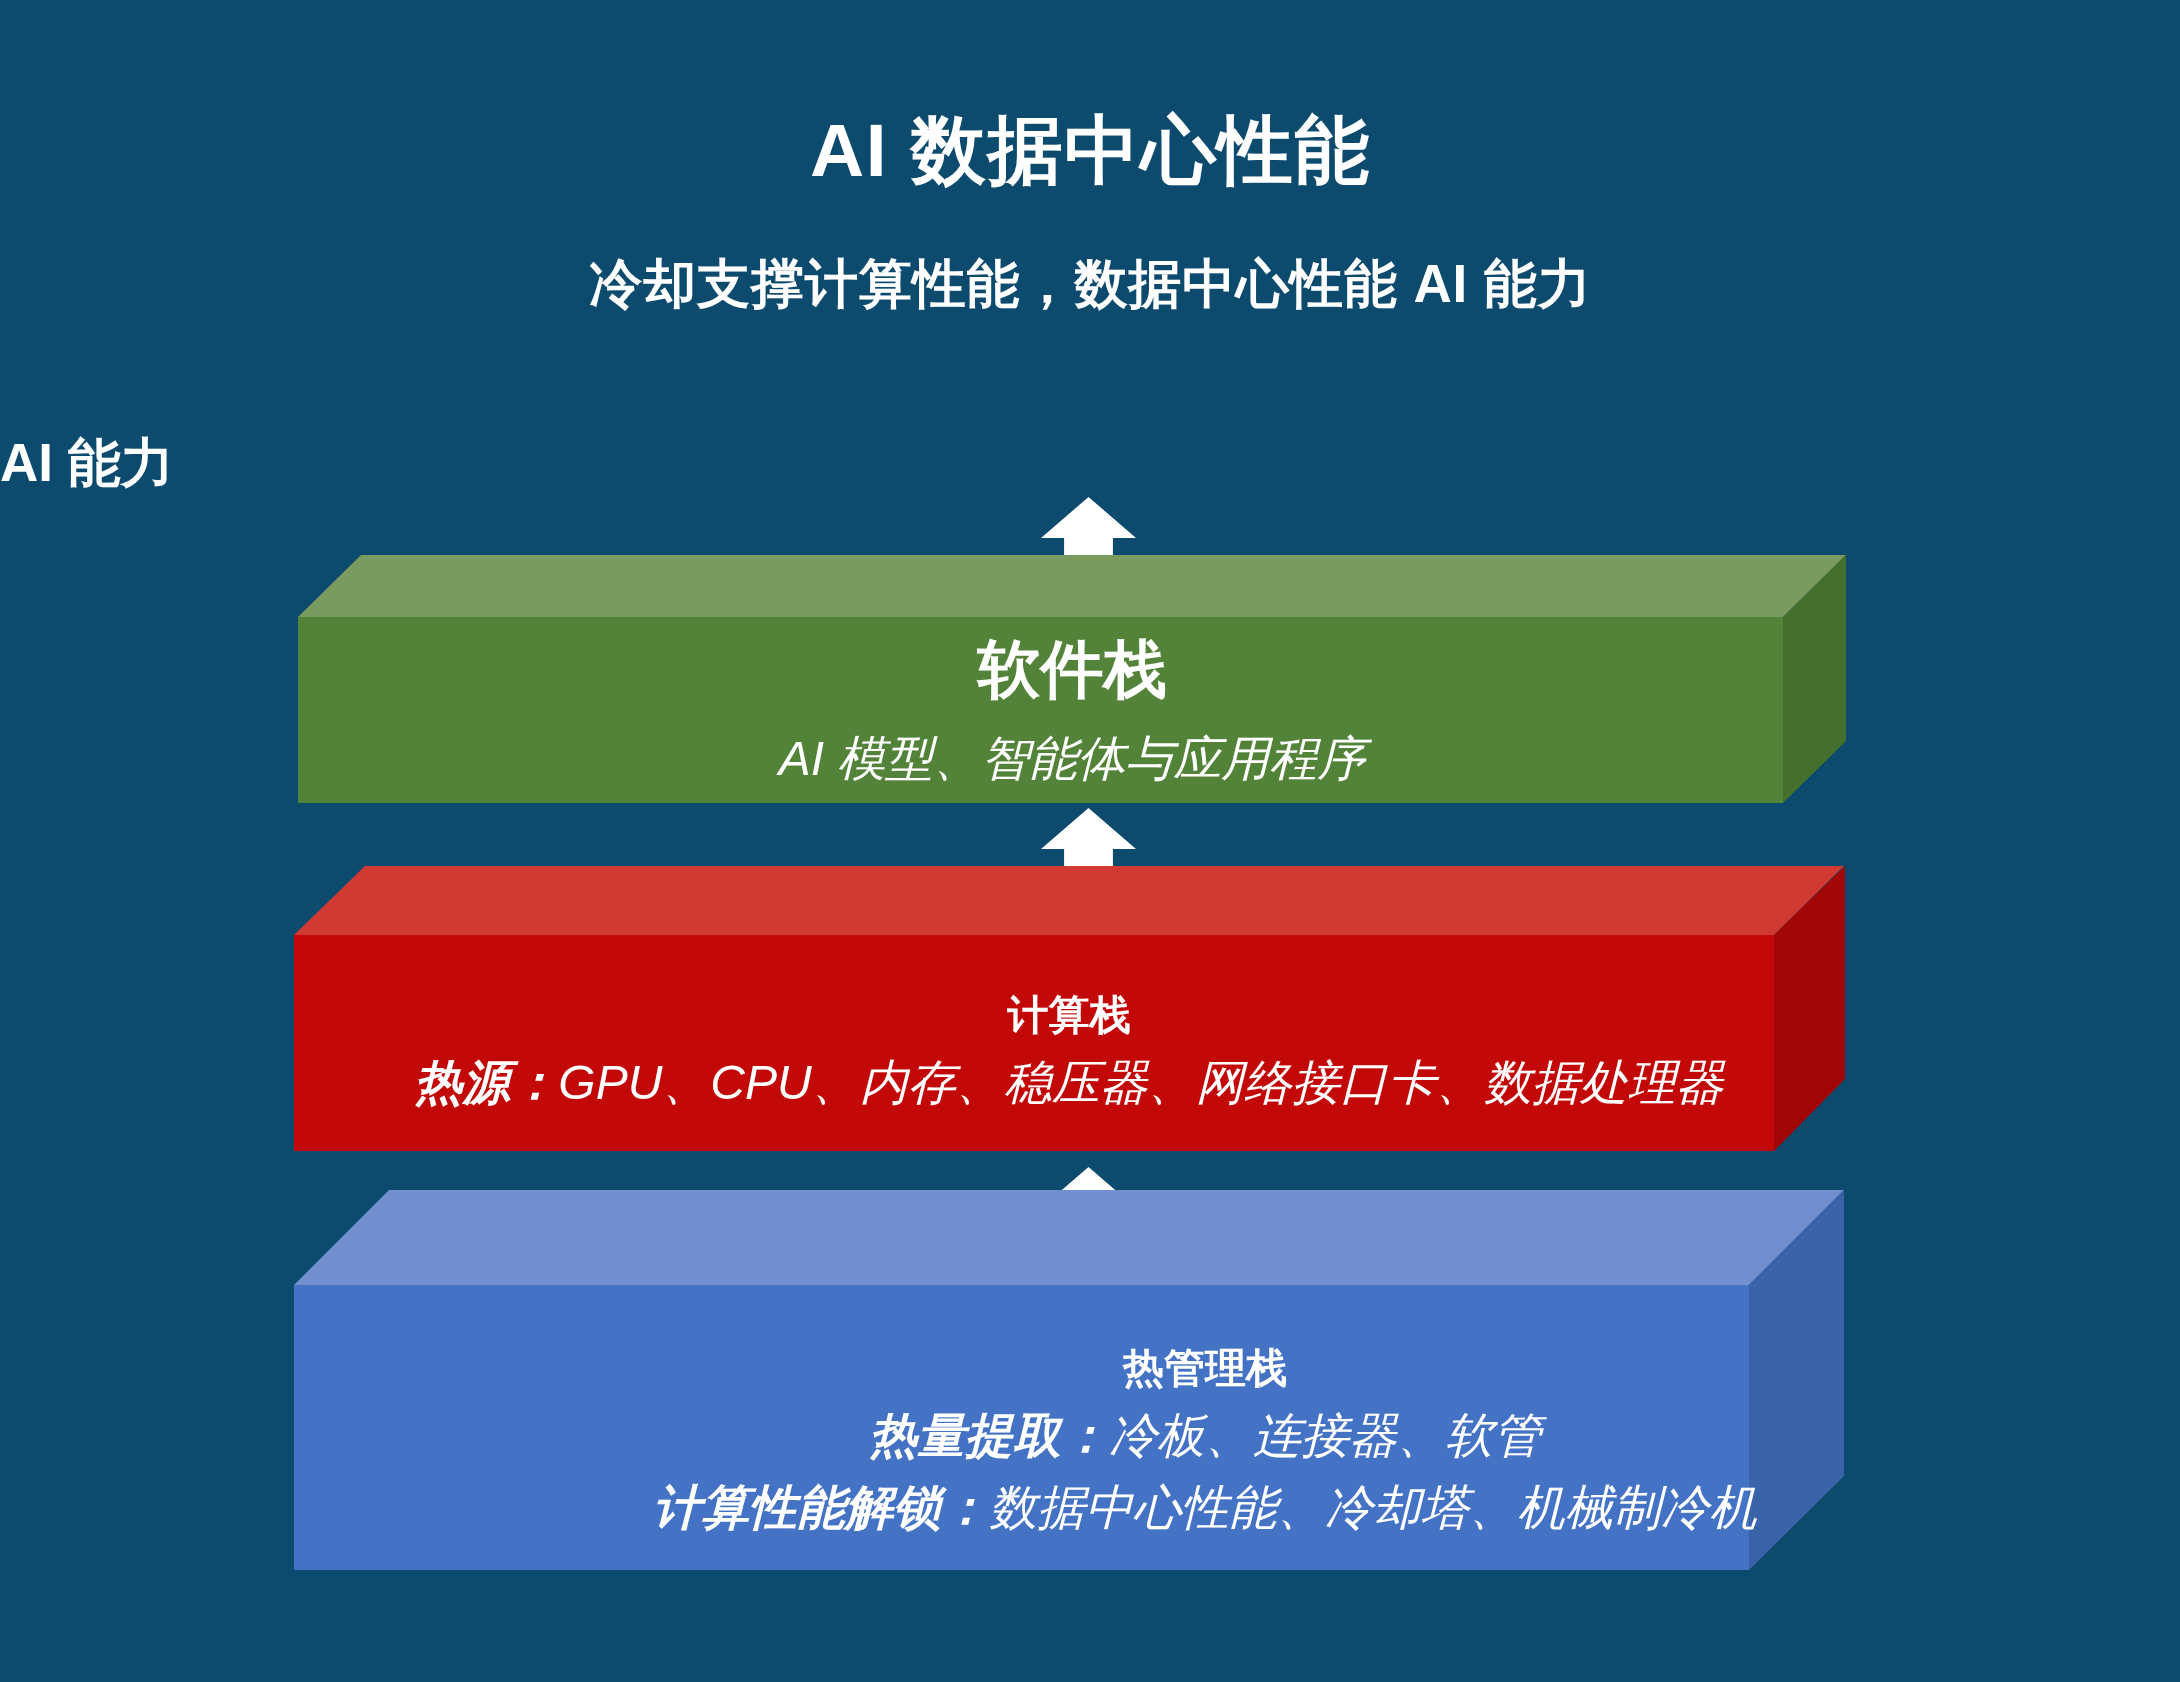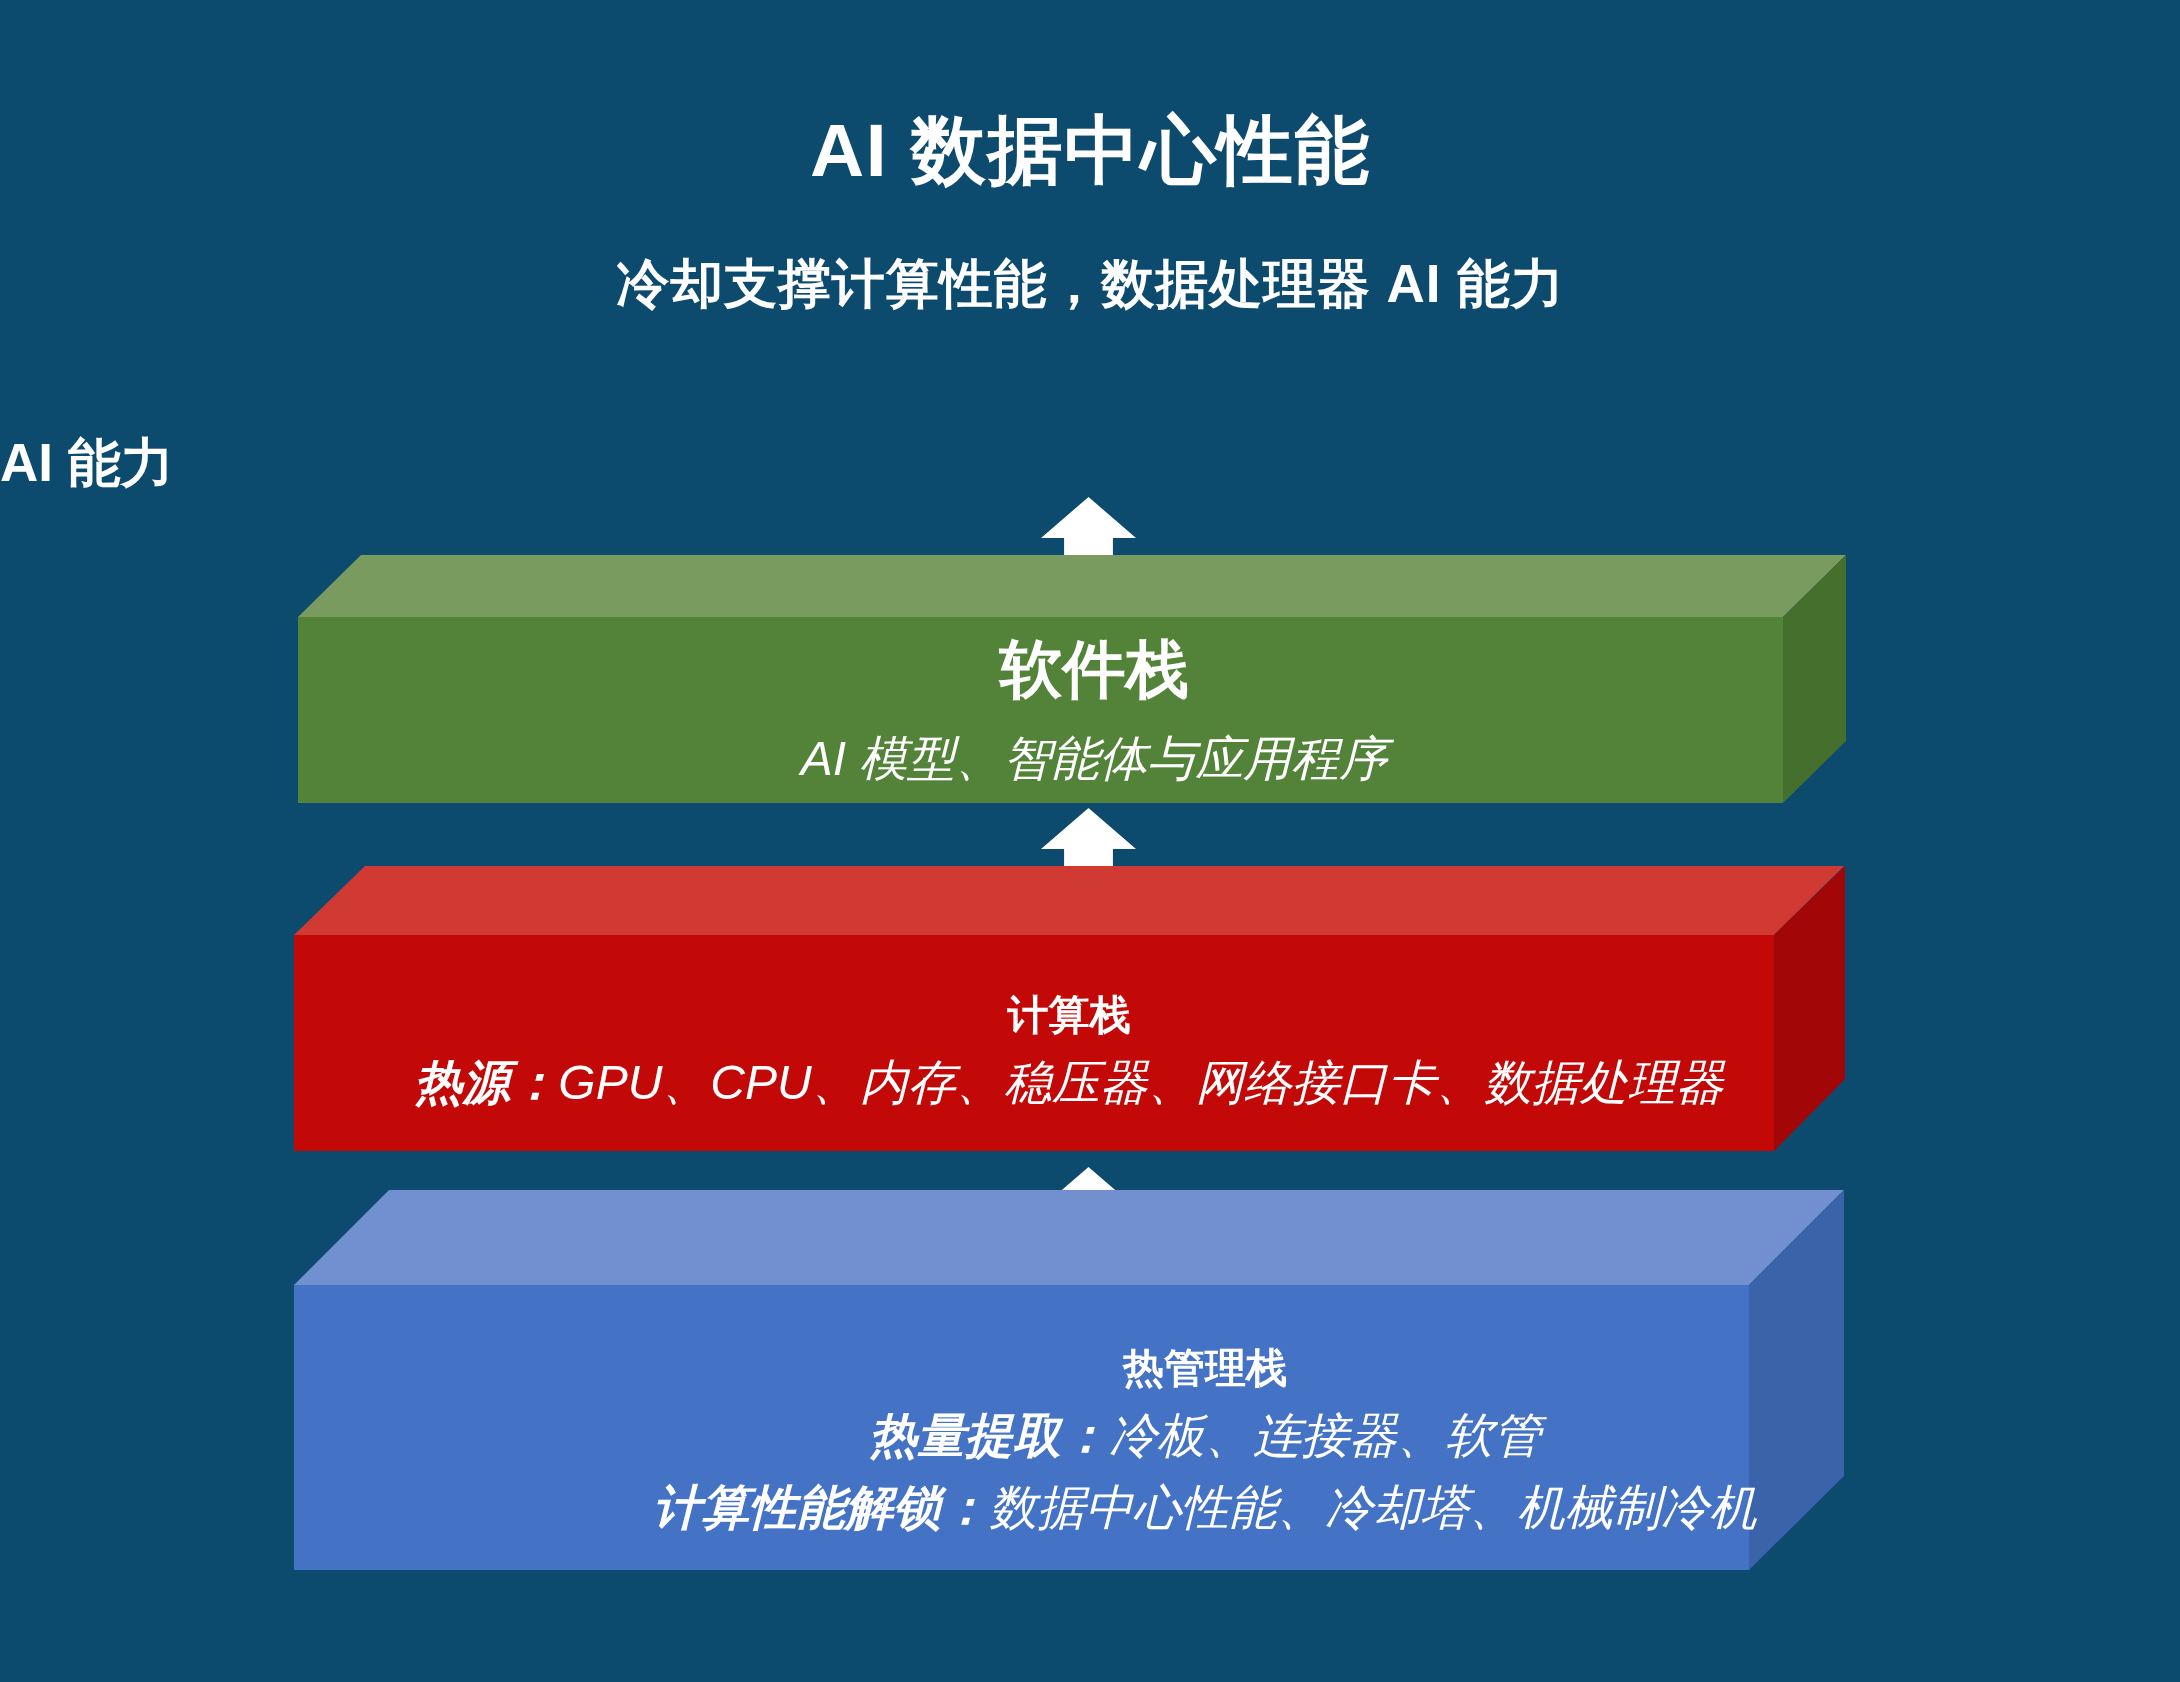--- a/index.html
+++ b/index.html
@@ -16,21 +16,21 @@
   .up-arrow{position:absolute;left:1041px;width:95px;height:89px;background:#fff;
     clip-path:polygon(50% 0%,100% 46%,75.7% 46%,75.7% 100%,24.3% 100%,24.3% 46%,0% 46%);}
   .arrow-1{top:497px;}
   .arrow-2{top:808px;}
   .arrow-3{top:1167px;}
 
   .layer{position:absolute;}
   .face{position:absolute;}
 
   
-  .layer-software{left:298px;top:555px;width:1548px;height:248px;padding-left:44px;}
+  .layer-software{left:298px;top:555px;width:1548px;height:248px;}
   .layer-software .face-top{left:0;top:0;width:1548px;height:62px;
     clip-path:polygon(63px 0,100% 0,1485px 100%,0 100%);}
   .layer-software .face-front{left:0;top:62px;width:1485px;height:186px;}
   .layer-software .face-side{left:1485px;top:0;width:63px;height:248px;
     clip-path:polygon(100% 0,100% 186px,0 100%,0 62px);}
   .layer-software .layer-text{top:75px;}
   .layer-software .layer-title{font-size:63px;}
   .layer-software .layer-line{font-size:48px;margin-top:20px;}
 
   
@@ -55,21 +55,21 @@
   .layer-title{font-size:41px;font-weight:bold;line-height:1.25;}
   .layer-line{font-size:48px;font-style:italic;line-height:1.25;margin-top:12px;}
   .layer-line .line-prefix{font-weight:bold;}
 </style>
 </head>
 <body>
 
 <div class="canvas">
 
   <div class="page-title">AI 数据中心性能</div>
-  <div class="page-subtitle">冷却支撑计算性能，数据处理器 AI 能力</div>
+  <div class="page-subtitle">冷却支撑计算性能，数据中心性能 AI 能力</div>
 
   <div class="outcome-label">AI 能力</div>
 
   <div class="up-arrow arrow-1"></div>
   <div class="up-arrow arrow-2"></div>
   <div class="up-arrow arrow-3"></div>
 
   <div class="layer layer-software">
     <div class="face face-top" style="background-color: rgb(122, 155, 95);"></div>
     <div class="face face-front" style="background-color: rgb(82, 131, 56);"></div>

